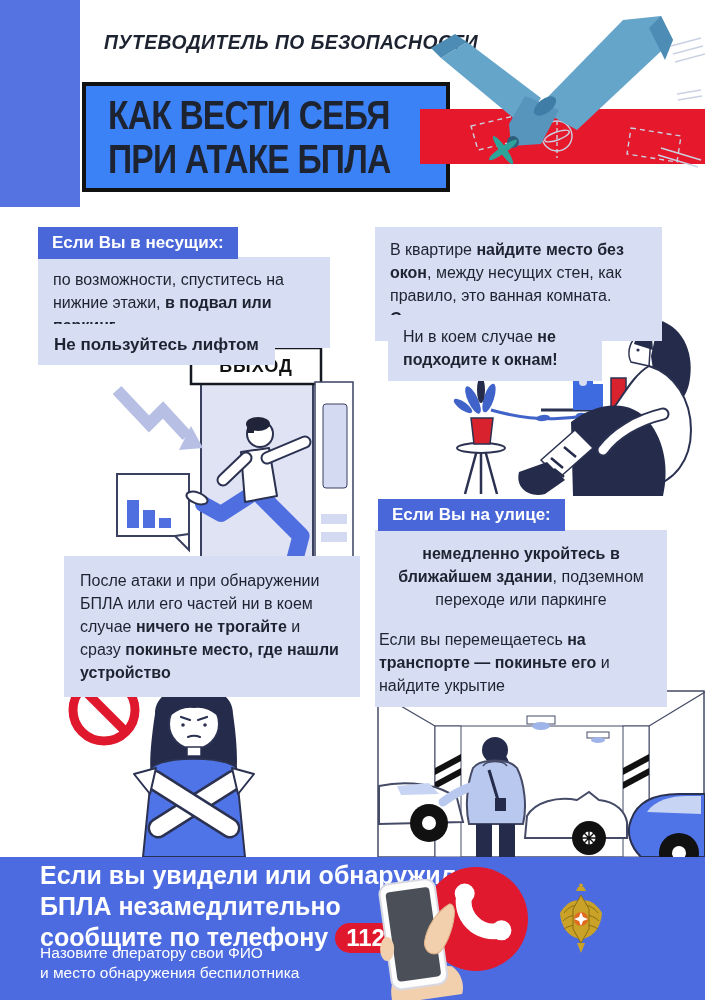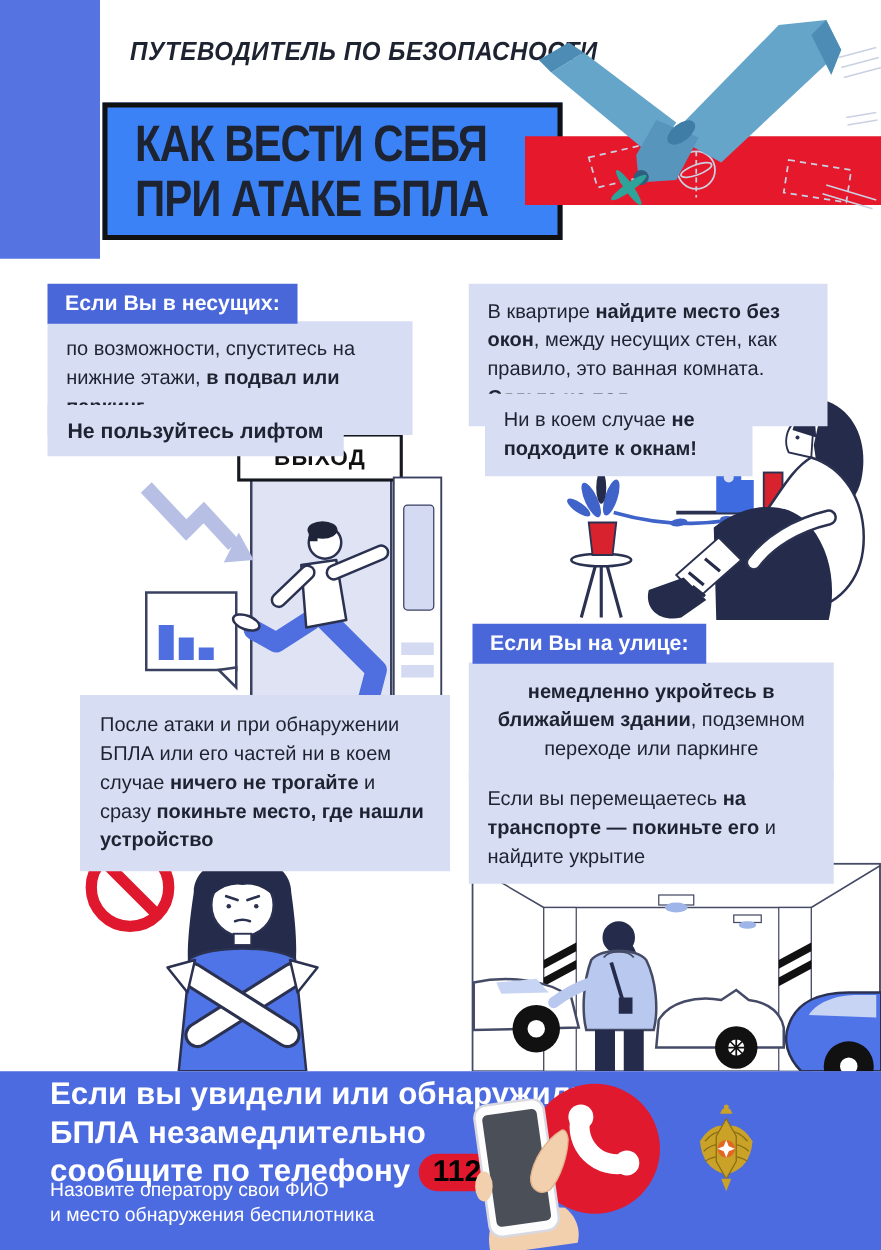--- a/index.html
+++ b/index.html
@@ -25,35 +25,35 @@
   .tip-bold{font-weight:700;font-size:17px;}
 
   #tip-floors{left:38px;top:257px;width:292px;}
   #badge-building{left:38px;top:227px;}
   #tip-elevator{left:38px;top:324px;padding:9px 16px;}
   #tip-after{left:40px;top:556px;width:296px;padding:13px 16px;margin-left:24px;}
   #tip-no-windows{left:375px;top:227px;width:287px;}
   #tip-keep-away{left:375px;top:315px;width:214px;padding:10px 15px;margin-left:13px;}
   #badge-street{left:378px;top:499px;}
   #tip-shelter{left:375px;top:530px;width:292px;padding:12px 15px;text-align:center;}
-  #tip-transport{left:375px;top:618px;width:292px;padding:10px 15px;}
+  #tip-transport{left:375px;top:618px;width:292px;padding:10px 4px;}
 
   .illus{z-index:0;}
   #run-illus{left:103px;top:346px;width:252px;height:244px;}
   #sit-illus{left:423px;top:298px;width:282px;height:200px;}
   #no-touch-illus{left:52px;top:668px;width:268px;height:189px;}
   #parking-illus{left:377px;top:690px;width:328px;height:167px;z-index:0;}
 
   .exit-label{position:absolute;left:88px;top:2px;width:130px;height:36px;display:flex;
               align-items:center;justify-content:center;font-weight:700;font-size:18px;letter-spacing:1px;color:#111;}
 
   
   .banner{left:0;top:857px;width:705px;height:143px;background:#4d6be0;z-index:10;color:#fff;}
   .banner-headline{position:absolute;left:40px;top:3px;font-size:25px;font-weight:700;line-height:31px;}
-  .pill{display:inline-block;background:#e0182d;color:#000000;border-radius:18px;padding:0 11px;
+  .pill{display:inline-block;background:#e0182d;color:#ffffff;border-radius:18px;padding:0 11px;
         font-weight:700;font-size:24px;line-height:30px;margin-left:7px;vertical-align:baseline;}
   .banner-note{position:absolute;left:40px;top:86px;font-size:15.5px;line-height:19.5px;font-weight:400;}
   .red-circle{position:absolute;left:424px;top:10px;width:104px;height:104px;border-radius:50%;
               background:#e0192e;z-index:1;}
   .phone-wrap{position:absolute;left:356px;top:22px;width:135px;height:121px;z-index:2;}
   .emblem-wrap{position:absolute;left:554px;top:26px;width:54px;height:76px;z-index:1;}
 </style>
 </head>
 <body>
 

